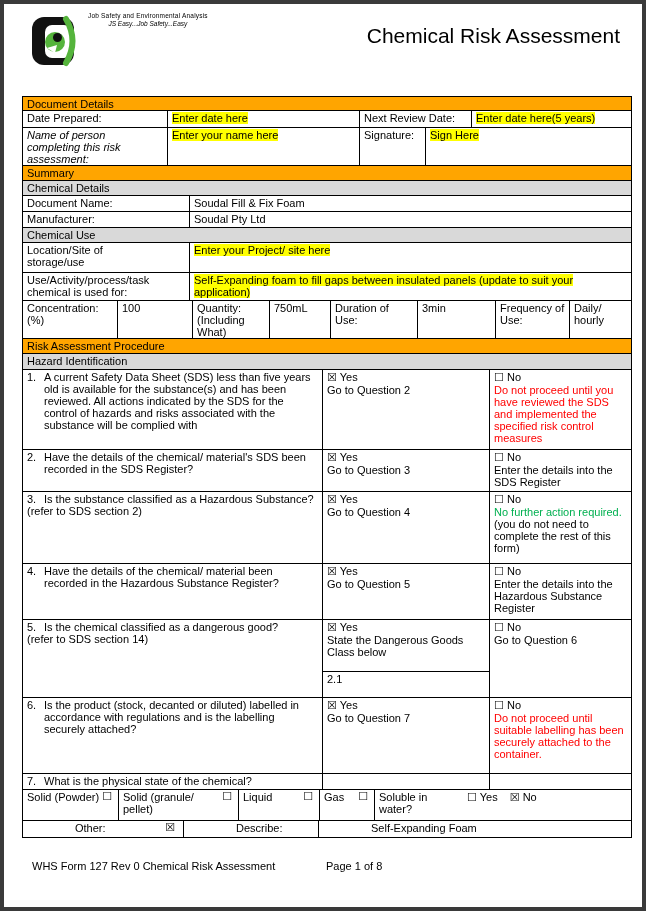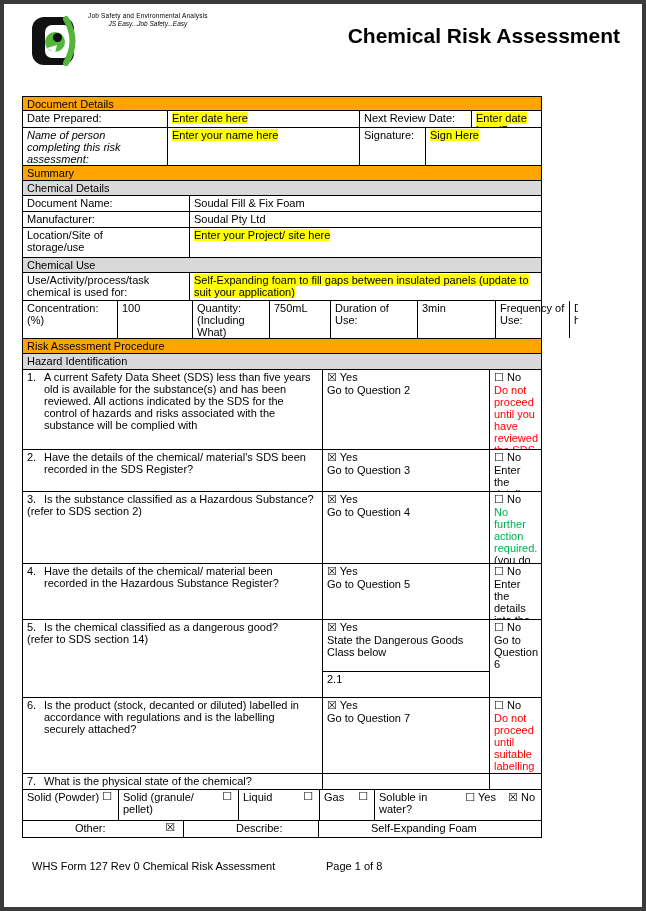--- a/index.html
+++ b/index.html
@@ -6,23 +6,23 @@
   .page{position:relative;width:646px;height:911px;box-sizing:border-box;
         background:#fff;border:4px solid #3a3a3a;overflow:hidden;
         font-family:"Liberation Sans",sans-serif;font-size:11px;color:#000;}
   
   .logo{position:absolute;left:26px;top:10px;display:flex;align-items:flex-start;}
   .logo-txt{margin-left:4px;}
   .wordmark{font-size:31px;font-weight:bold;letter-spacing:-1px;line-height:30px;}
   .wordmark .green{color:#55B43C;}
   .tag1{font-size:6.5px;letter-spacing:.2px;margin-top:-2px;}
   .tag2{font-size:6.5px;font-style:italic;text-align:center;margin-top:1px;}
-  .title{position:absolute;top:20px;right:22px;font-size:21px;font-weight:bold;}
+  .title{position:absolute;top:20px;right:22px;font-size:21px;font-weight:normal;}
   
-  .form{position:absolute;left:18px;top:92px;width:520px;}
+  .form{position:absolute;left:18px;top:92px;width:610px;}
   .row{display:flex;box-sizing:border-box;border:1px solid #000;border-top:0;
        align-items:stretch;}
   .row.first{border-top:1px solid #000;}
   .row>div{box-sizing:border-box;border-right:1px solid #000;padding:1px 4px;
            line-height:12px;overflow:hidden;}
   .row>div:last-child{border-right:0;flex:1;}
   .hdr{background:#FFA500;}
   .hdr-gray{background:#D9D9D9;}
   .hl{background:#FFFF00;}
   .cb{font-family:"DejaVu Sans",sans-serif;font-size:11px;}
@@ -114,26 +114,26 @@
       <div>Chemical Details</div>
     </div>
     <div class="row lv" style="height:16px">
       <div>Document Name:</div>
       <div>Soudal Fill &amp; Fix Foam</div>
     </div>
     <div class="row lv" style="height:16px">
       <div>Manufacturer:</div>
       <div>Soudal Pty Ltd</div>
     </div>
+    <div class="row hdr-gray" style="height:15px">
+      <div>Chemical Use</div>
+    </div>
     <div class="row lv" style="height:30px">
       <div><span class="wrapcap2">Location/Site of storage/use</span></div>
       <div><span class="hl">Enter your Project/ site here</span></div>
-    </div>
-    <div class="row hdr-gray" style="height:15px">
-      <div>Chemical Use</div>
     </div>
     <div class="row lv" style="height:28px">
       <div>Use/Activity/process/task chemical is used for:</div>
       <div><span class="hl">Self-Expanding foam to fill gaps between insulated panels (update to suit your application)</span></div>
     </div>
     <div class="row conc" style="height:38px">
       <div>Concentration: (%)</div>
       <div>100</div>
       <div>Quantity: (Including What)</div>
       <div>750mL</div>

